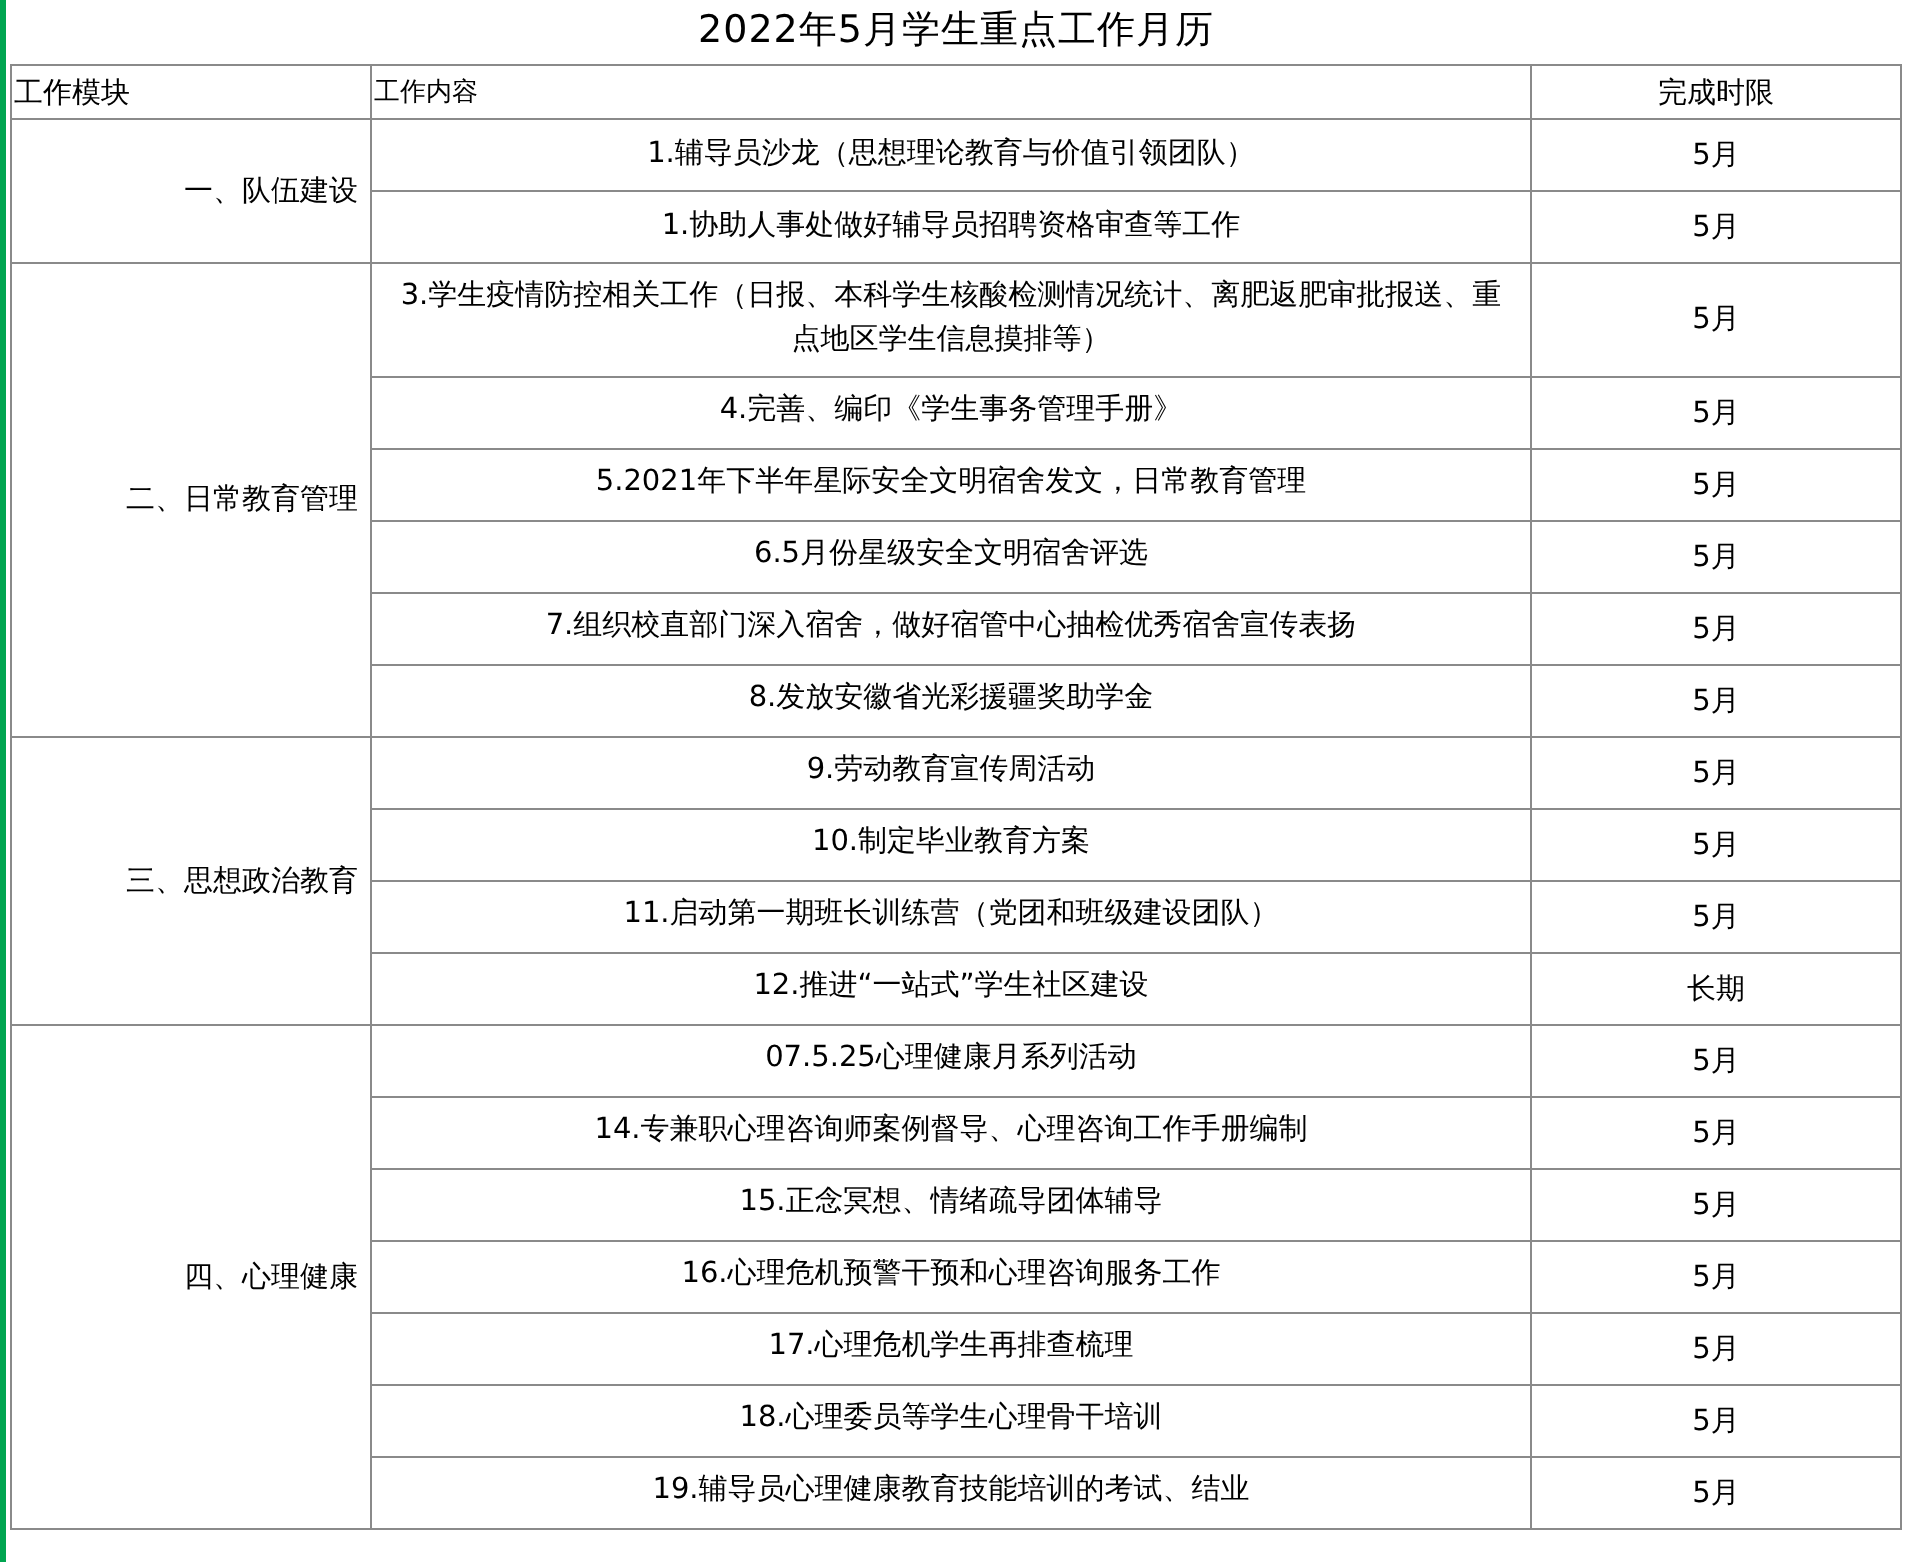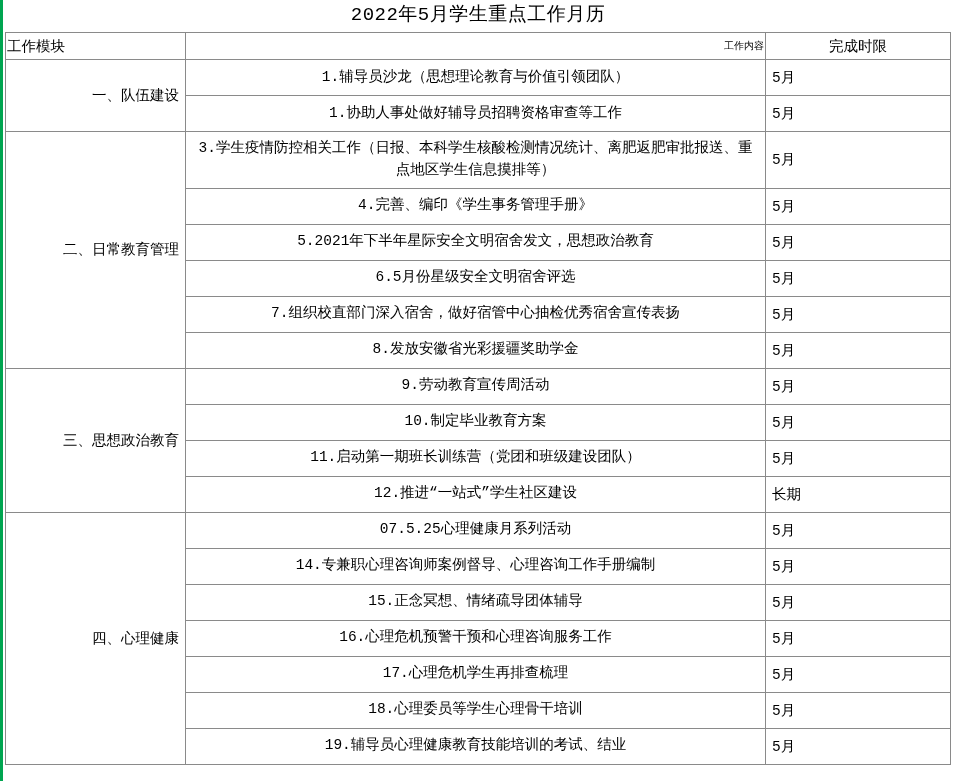--- a/index.html
+++ b/index.html
@@ -12,21 +12,20 @@
     height: 781px;
     font-family: "DejaVu Sans", "Liberation Sans", sans-serif;
     color: #000000;
     overflow: hidden;
   }
   .sheet {
     position: relative;
     width: 953px;
     height: 781px;
     box-sizing: border-box;
-    font-family: Liberation Mono, monospace;
   }
   .green-edge {
     position: absolute;
     left: 0;
     top: 0;
     width: 3px;
     height: 781px;
     background: #00a550;
   }
   table.calendar {
@@ -58,20 +57,21 @@
     font-size: 14.5px;
     padding: 4px 6px;
   }
   .content-cell {
     text-align: center;
     font-size: 14.5px;
     padding: 6px 8px 6px 8px;
     line-height: 1.5;
   }
   .deadline-cell {
+    text-align: center;
     font-size: 14.5px;
     padding: 4px 6px;
   }
   tr.row-h { height: 36px; }
   tr.row-tall { height: 52px; }
 </style>
 </head>
 <body>
 
 <div class="sheet">
@@ -82,21 +82,21 @@
       <col class="col-module">
       <col class="col-content">
       <col class="col-deadline">
     </colgroup>
     <tbody>
       <tr>
         <td class="title-cell" colspan="3">2022年5月学生重点工作月历</td>
       </tr>
       <tr class="header-row">
         <td style="text-align:left;font-size:14.5px;height:24px;">工作模块</td>
-        <td style="text-align:right;font-size:10px;height:24px;">工作内容</td>
+        <td style="text-align:left;font-size:13px;height:24px;">工作内容</td>
         <td style="text-align:center;font-size:14.5px;height:24px;">完成时限</td>
       </tr>
 
       <tr class="row-h">
         <td class="module-cell" rowspan="2">一、队伍建设</td>
         <td class="content-cell">1.辅导员沙龙（思想理论教育与价值引领团队）</td>
         <td class="deadline-cell">5月</td>
       </tr>
       <tr class="row-h">
         <td class="content-cell">1.协助人事处做好辅导员招聘资格审查等工作</td>
@@ -106,21 +106,21 @@
       <tr class="row-tall">
         <td class="module-cell" rowspan="6">二、日常教育管理</td>
         <td class="content-cell">3.学生疫情防控相关工作（日报、本科学生核酸检测情况统计、离肥返肥审批报送、重点地区学生信息摸排等）</td>
         <td class="deadline-cell">5月</td>
       </tr>
       <tr class="row-h">
         <td class="content-cell">4.完善、编印《学生事务管理手册》</td>
         <td class="deadline-cell">5月</td>
       </tr>
       <tr class="row-h">
-        <td class="content-cell">5.2021年下半年星际安全文明宿舍发文，思想政治教育</td>
+        <td class="content-cell">5.2021年下半年星际安全文明宿舍发文，日常教育管理</td>
         <td class="deadline-cell">5月</td>
       </tr>
       <tr class="row-h">
         <td class="content-cell">6.5月份星级安全文明宿舍评选</td>
         <td class="deadline-cell">5月</td>
       </tr>
       <tr class="row-h">
         <td class="content-cell">7.组织校直部门深入宿舍，做好宿管中心抽检优秀宿舍宣传表扬</td>
         <td class="deadline-cell">5月</td>
       </tr>

